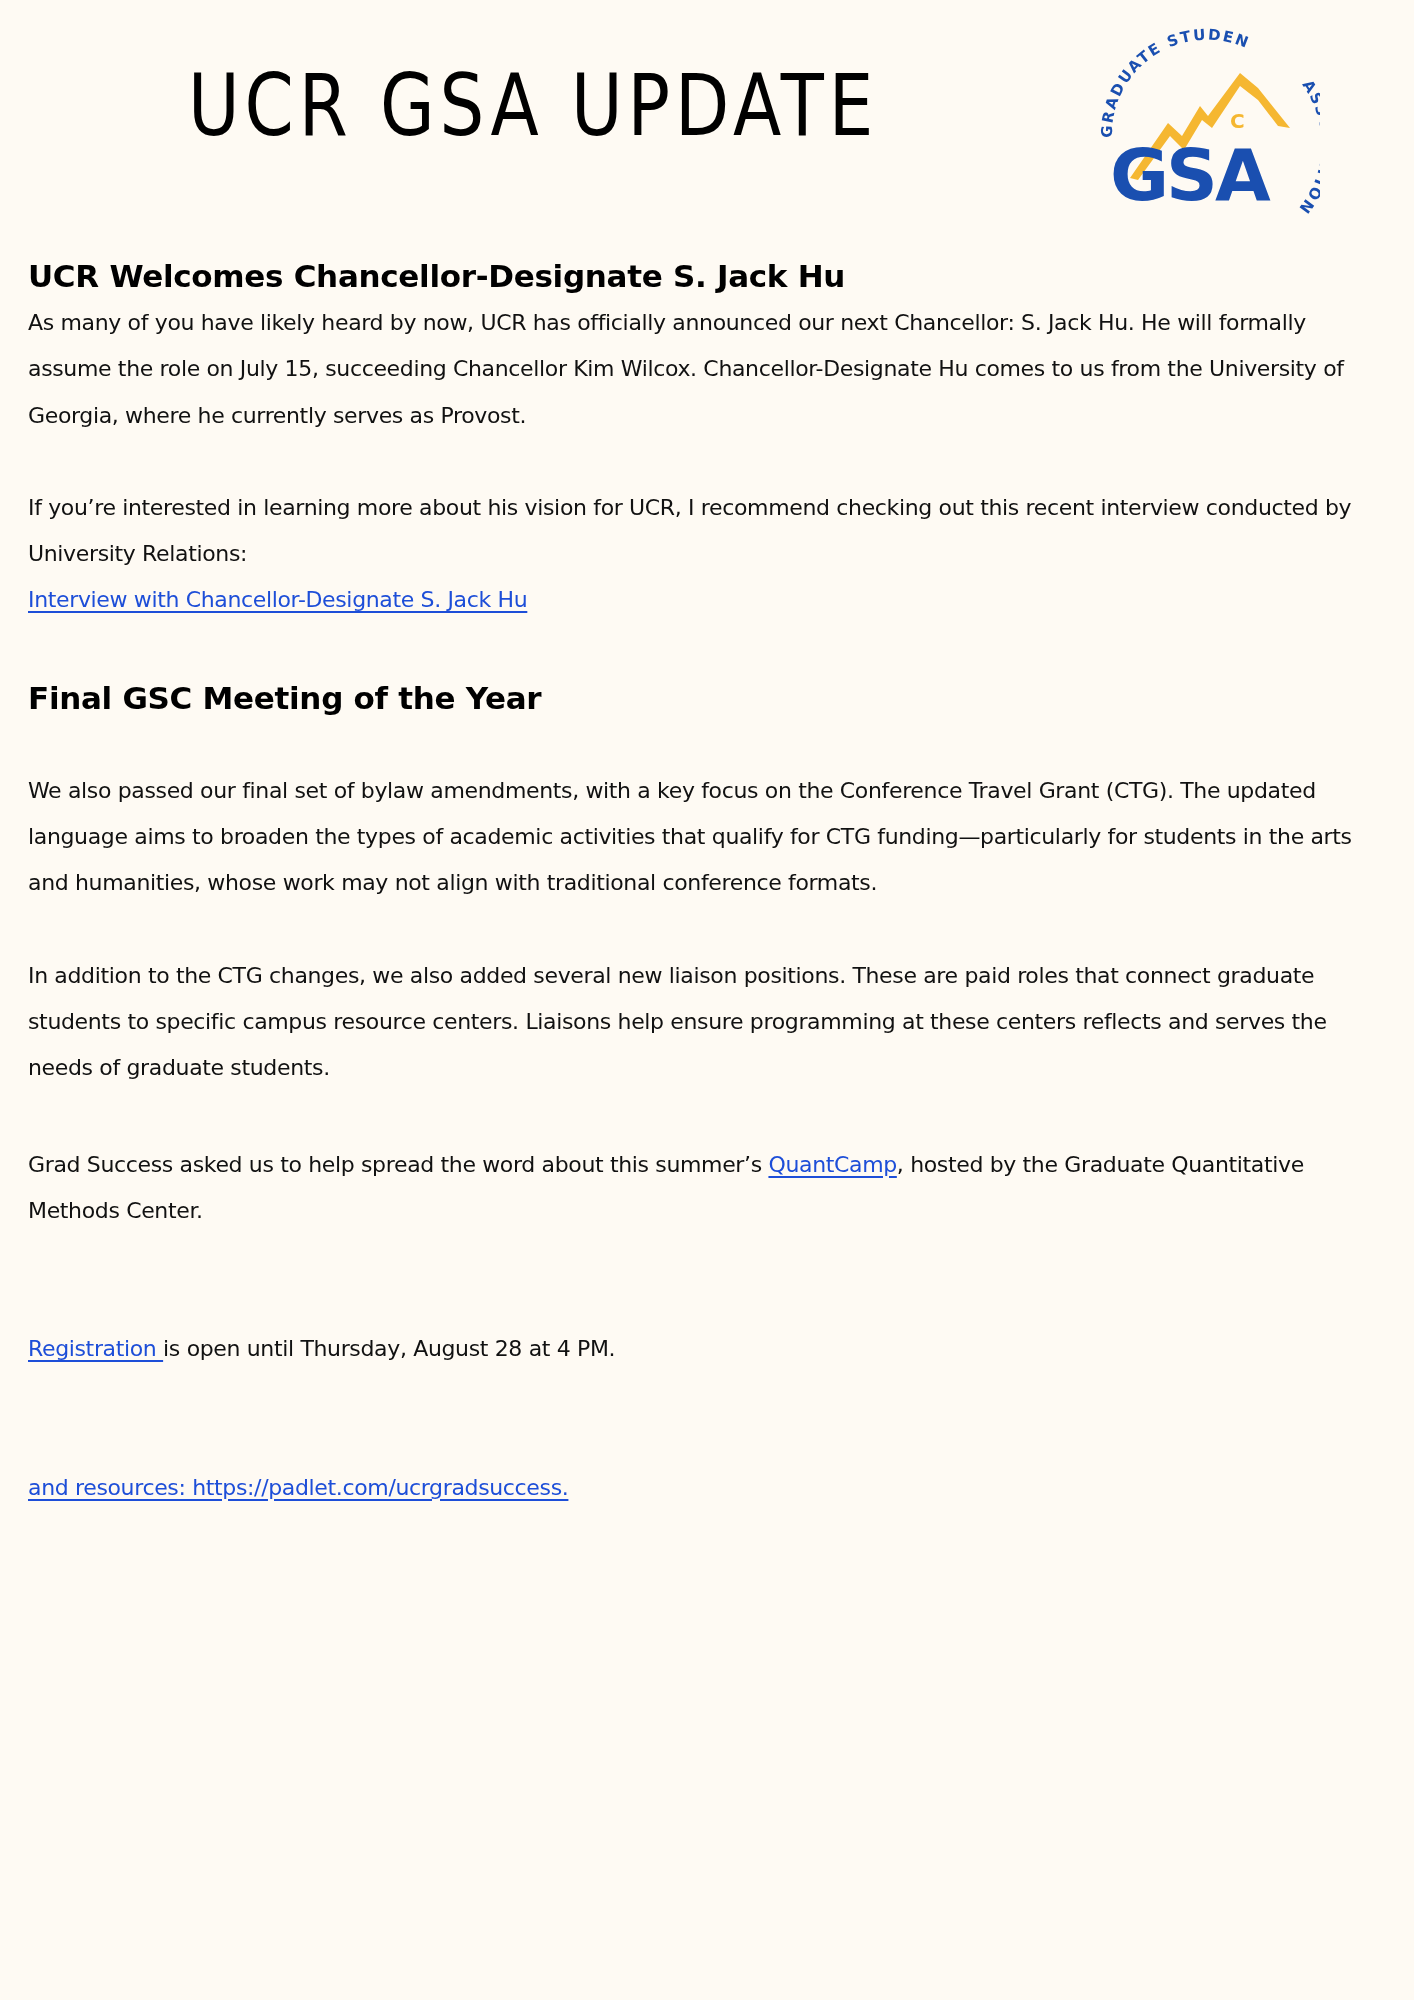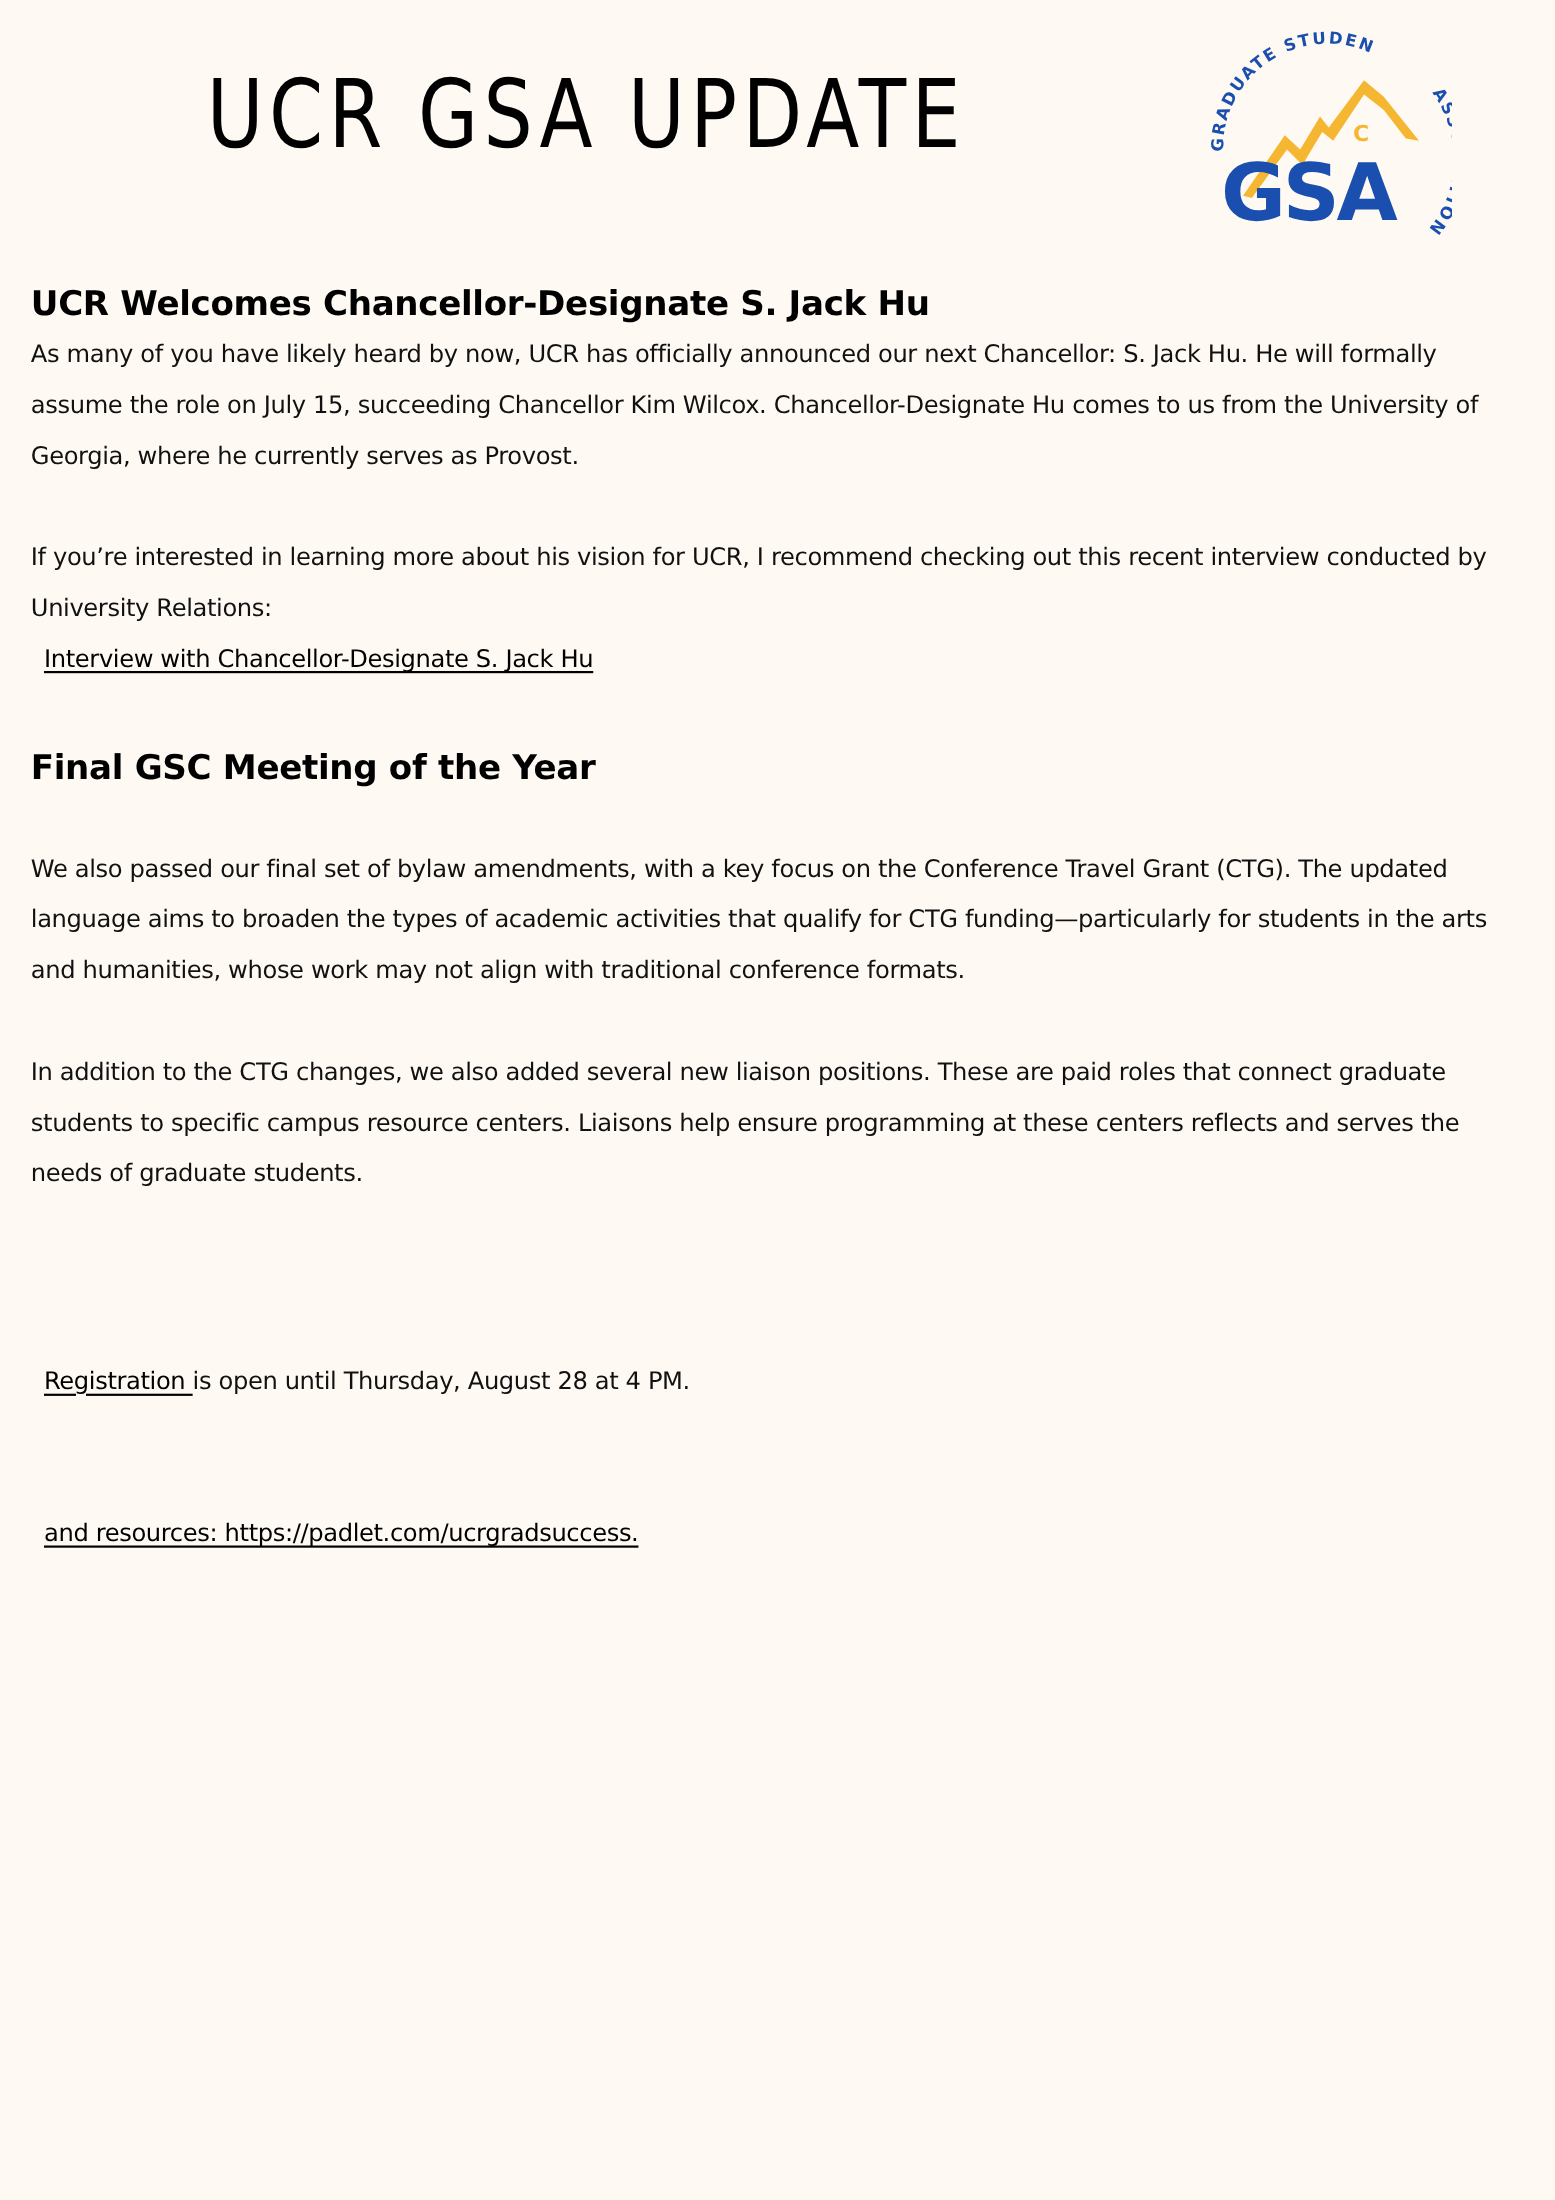--- a/index.html
+++ b/index.html
@@ -55,25 +55,24 @@
       margin: 0;
       font-family: "DejaVu Sans", sans-serif;
       font-size: 22px;
       line-height: 46.3px;
       letter-spacing: -0.35px;
       color: #111;
     }
     .gap { height: 46px; }
     .hgap { height: 50px; }
     a {
-      color: #000000;
+      color: #1d4ed8;
       text-decoration: underline;
       text-underline-offset: 4px;
       text-decoration-thickness: 2px;
-      margin-left: 12px;
     }
   </style>
 </head>
 <body>
 
 <div class="title">UCR GSA UPDATE</div>
 
 <svg class="logo" viewBox="0 0 230 210">
   <defs>
     <path id="arcTop" d="M 22 110 A 95 95 0 0 1 160 22"></path>
@@ -108,19 +107,20 @@
     <h2>Final GSC Meeting of the Year</h2>
     <div class="gap"></div>
     <p>We also passed our final set of bylaw amendments, with a key focus on the Conference Travel Grant (CTG). The updated language aims to broaden the types of academic activities that qualify for CTG funding—particularly for students in the arts and humanities, whose work may not align with traditional conference formats.</p>
     <div class="gap"></div>
     <p>In addition to the CTG changes, we also added several new liaison positions. These are paid roles that connect graduate students to specific campus resource centers. Liaisons help ensure programming at these centers reflects and serves the needs of graduate students.</p>
   </section>
 
   <div class="hgap"></div>
 
   <section>
+    <p><span>Grad Success asked us to help spread the word about this summer’s </span><a href="#">QuantCamp</a><span>, hosted by the Graduate Quantitative Methods Center.</span></p>
     <div class="gap"></div>
     <p><br><a href="#">Registration </a><span>is open until Thursday, August 28 at 4 PM.</span></p>
     <div class="gap"></div>
     <p><br><a href="#">and resources: https://padlet.com/ucrgradsuccess.</a></p>
   </section>
 
 </div>
 
 </body></html>

